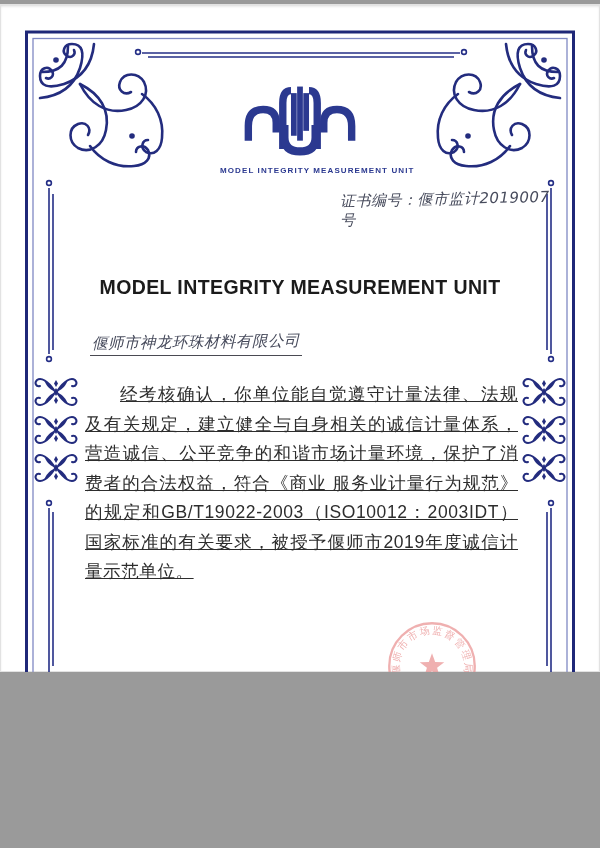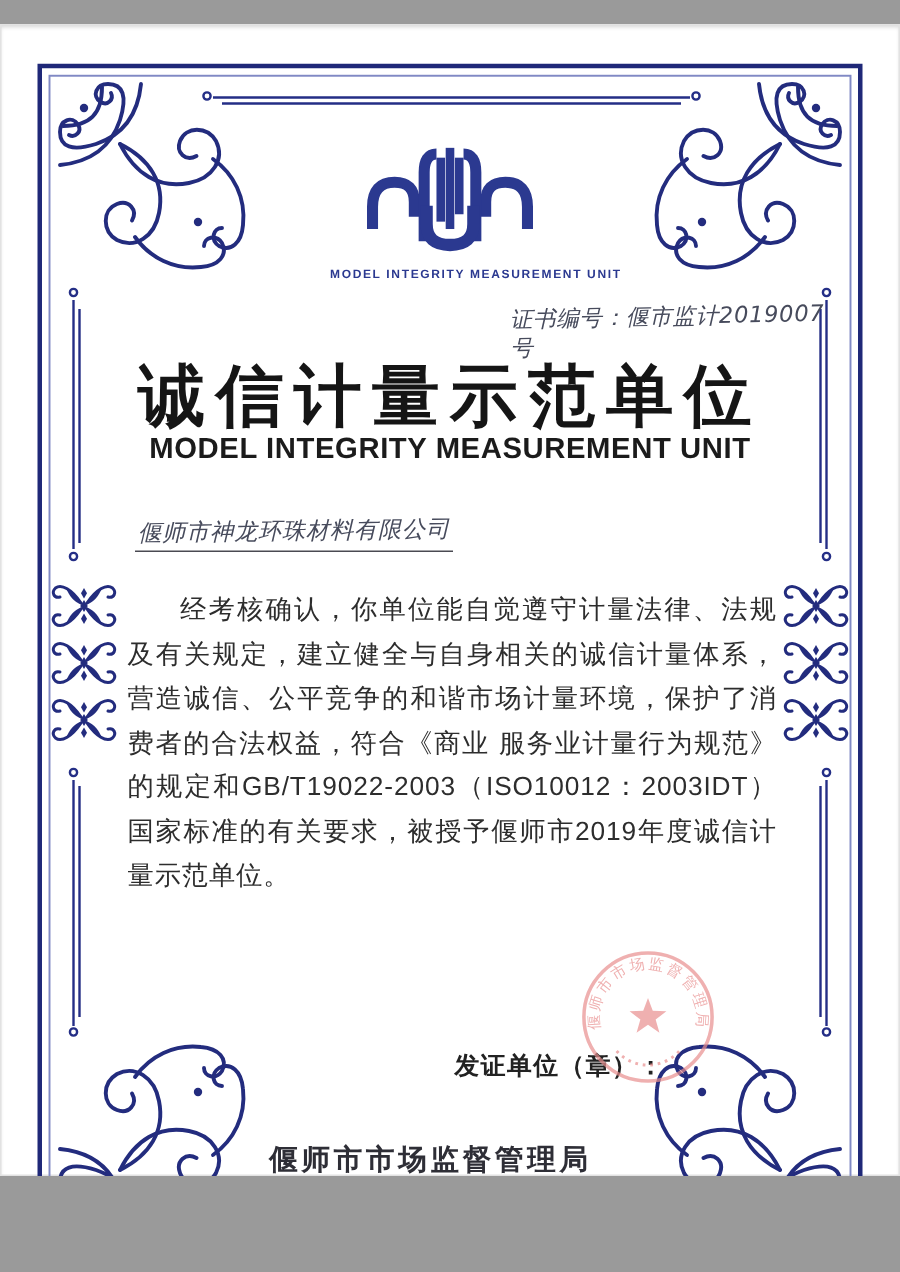--- a/index.html
+++ b/index.html
@@ -1,17 +1,17 @@
 <!DOCTYPE html>
 <html><head>
 <meta charset="utf-8">
 <style>
   html,body{margin:0;padding:0;background:#9a9a9a;}
   .page{
-    position:relative;width:600px;height:768px;margin:16px auto;
+    position:relative;width:600px;height:668px;margin:4px auto;
     background:#ffffff;overflow:hidden;
     font-family:"Liberation Sans",sans-serif;
     box-shadow:inset 0 0 0 1px #e2e2e2, inset 0 2px 3px #d5d5d5;
   }
   .abs{position:absolute;}
   svg{display:block;}
   
   .logo-wrap{left:228px;top:76px;width:144px;text-align:center;}
   .logo-caption{
     margin-top:4px;font-size:8px;font-weight:bold;color:#2b3990;
@@ -38,21 +38,21 @@
   }
   
   .company{left:92px;top:328px;width:215px;font-size:15.5px;
     transform:rotate(-0.8deg);letter-spacing:0.5px;white-space:nowrap;}
   .company-underline{left:90px;top:351px;width:212px;height:0;
     border-top:1.6px solid #4a4a52;}
   
   .body-text{
     left:85px;top:376px;width:433px;
     font-size:17.5px;line-height:29.5px;color:#2d2d2d;
-    text-align:justify;text-indent:2em;letter-spacing:0.6px;
+    text-align:justify;text-indent:2em;letter-spacing:0.6px;text-decoration:underline;
   }
   
   .issuer-label{left:303px;top:684px;font-size:16.5px;font-weight:600;
     color:#222;letter-spacing:1px;white-space:nowrap;}
   .seal{left:382px;top:612px;opacity:0.7;}
   .authority{
     left:0;top:744px;width:600px;text-align:center;transform:translateX(-13px);
     font-size:19px;font-weight:600;color:#2e2e36;letter-spacing:2.5px;
     white-space:nowrap;
   }
@@ -165,21 +165,20 @@
         <rect x="64" y="16" width="7" height="52"></rect>
         <rect x="71.5" y="8" width="7" height="66"></rect>
         <rect x="79" y="16" width="7" height="46"></rect>
       </g>
     </svg>
     <div class="logo-caption">MODEL INTEGRITY MEASUREMENT UNIT</div>
   </div>
 
   <div class="abs handwrite cert-no">证书编号：偃市监计2019007号</div>
 
-  <div class="abs title-cn">诚信计量示范单位</div>
   <div class="abs title-en">MODEL INTEGRITY MEASUREMENT UNIT</div>
 
   <div class="abs handwrite company">偃师市神龙环珠材料有限公司</div>
   <div class="abs company-underline"></div>
 
   <div class="abs body-text">经考核确认，你单位能自觉遵守计量法律、法规及有关规定，建立健全与自身相关的诚信计量体系，营造诚信、公平竞争的和谐市场计量环境，保护了消费者的合法权益，符合《商业 服务业计量行为规范》的规定和GB/T19022-2003（ISO10012：2003IDT）国家标准的有关要求，被授予偃师市2019年度诚信计量示范单位。</div>
 
   <div class="abs issuer-label">发证单位（章）：</div>
 
   <svg class="abs seal" width="100" height="100" viewBox="0 0 110 110">

